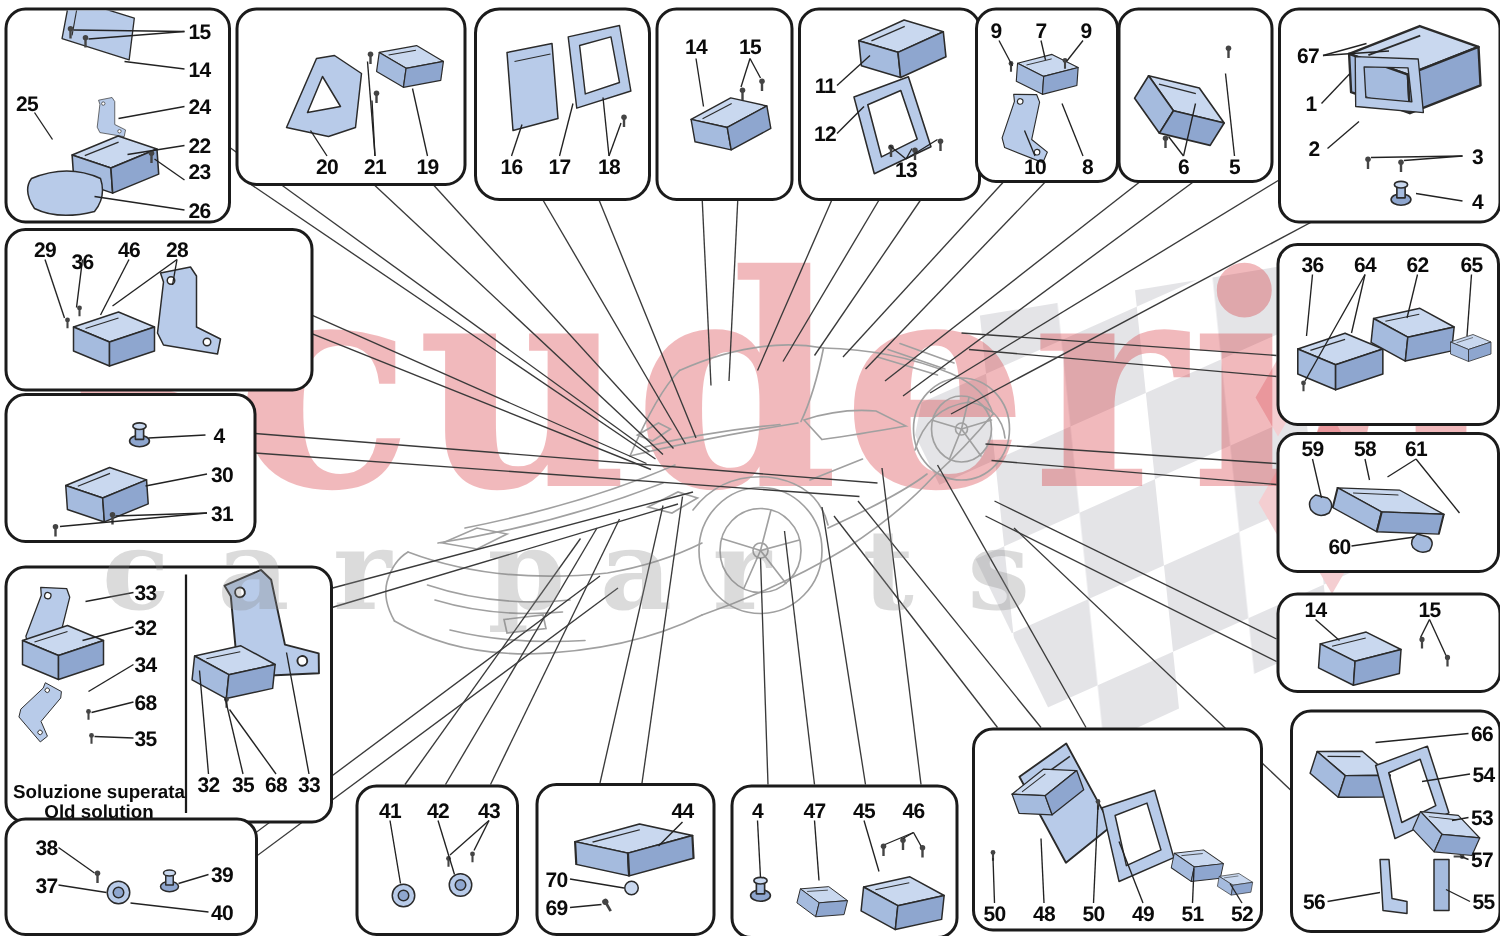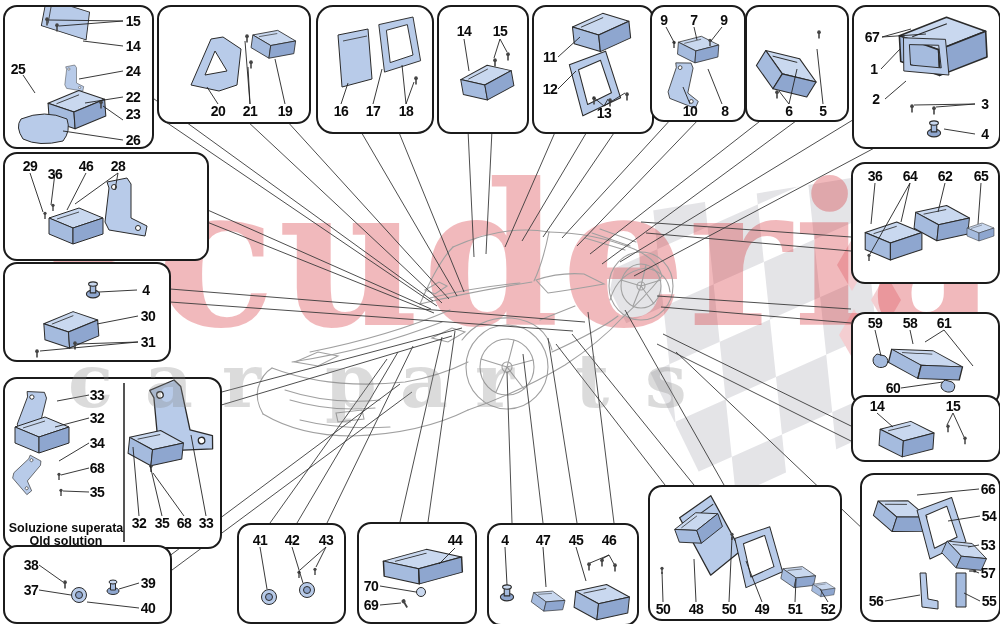--- a/index.html
+++ b/index.html
@@ -560,21 +560,21 @@
       </g>
     </svg>
     <div class="callouts">
         <span class="callout" style="left: 22px; top: 12px;">36</span>
         <span class="callout" style="left: 57px; top: 12px;">64</span>
         <span class="callout" style="left: 92px; top: 12px;">62</span>
         <span class="callout" style="left: 128px; top: 12px;">65</span>
       </div>
   </div>
 
-  <div class="panel" style="left:851px;top:288px;width:145px;height:90px;margin-top:24px;">
+  <div class="panel" style="left:851px;top:288px;width:145px;height:90px;">
     <svg class="art" width="145" height="90" viewBox="0 0 145 90">
       <path class="part" d="M24,40 q-6,4 -3,10 q5,6 12,2 q4,-6 -1,-10 z" fill="#a5bbde"></path>
       <use href="#g-ecu" transform="translate(36,24) rotate(14) scale(1.35,0.85)"></use>
       <path class="part" d="M92,66 q-6,4 -3,9 q5,5 11,2 q4,-6 -1,-9 z" fill="#a5bbde"></path>
       <g class="pl">
         <line x1="22" y1="16" x2="28" y2="42"></line>
         <line x1="57" y1="16" x2="60" y2="30"></line>
         <line x1="91" y1="16" x2="72" y2="28"></line>
           <line x1="91" y1="16" x2="120" y2="52"></line>
         <line x1="48" y1="74" x2="90" y2="68"></line>

